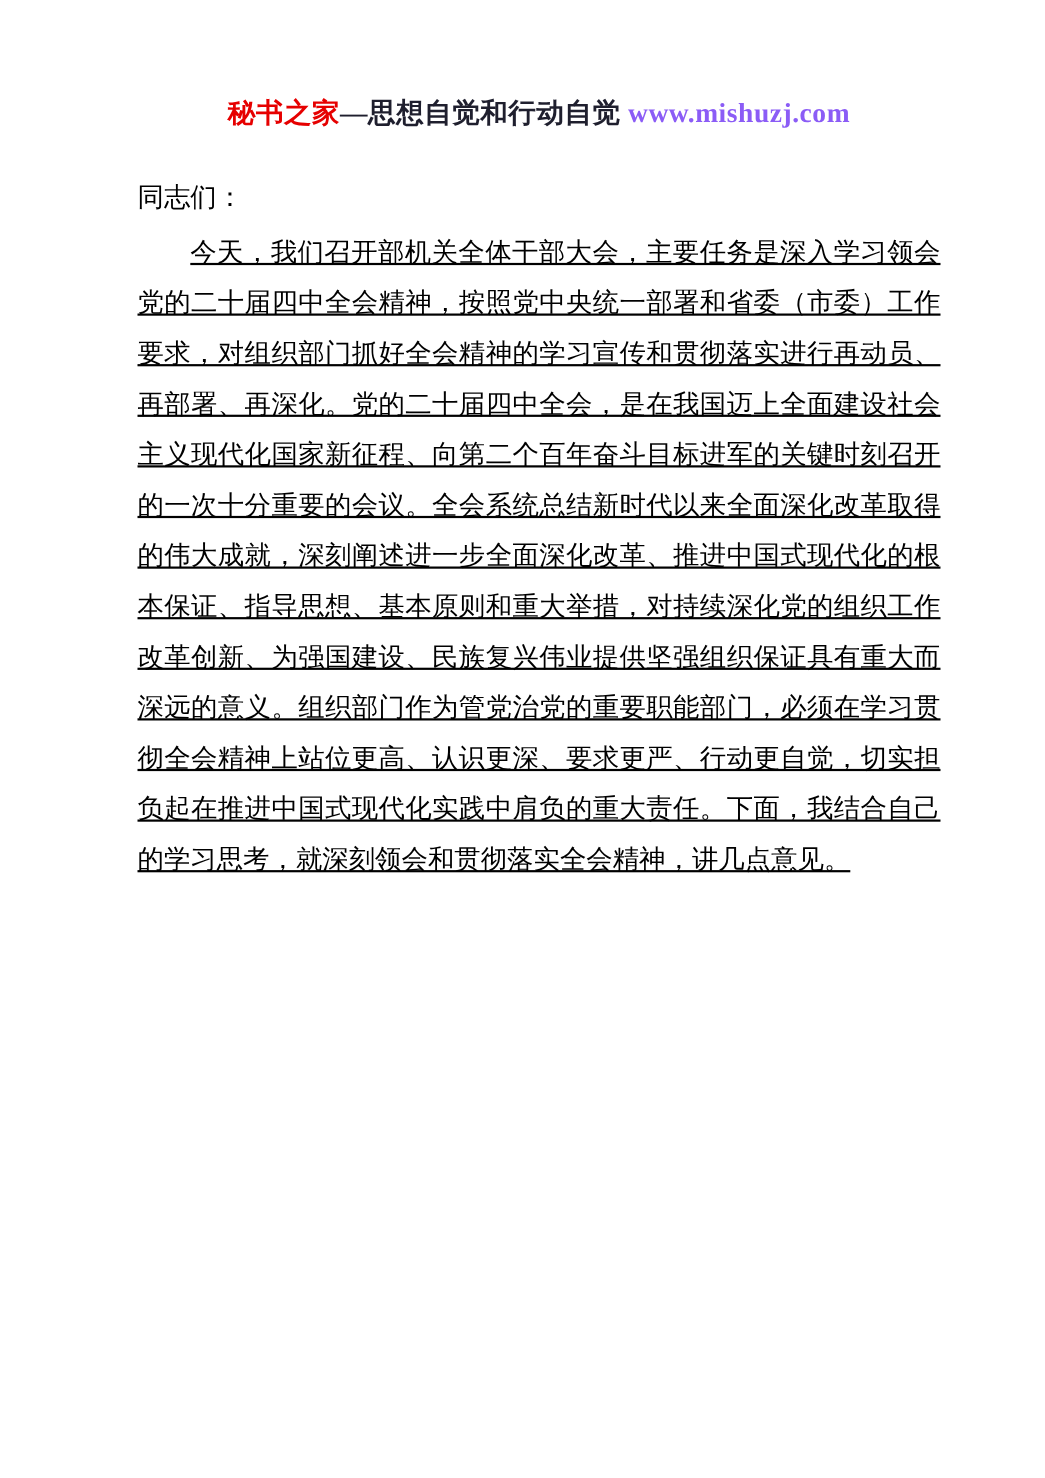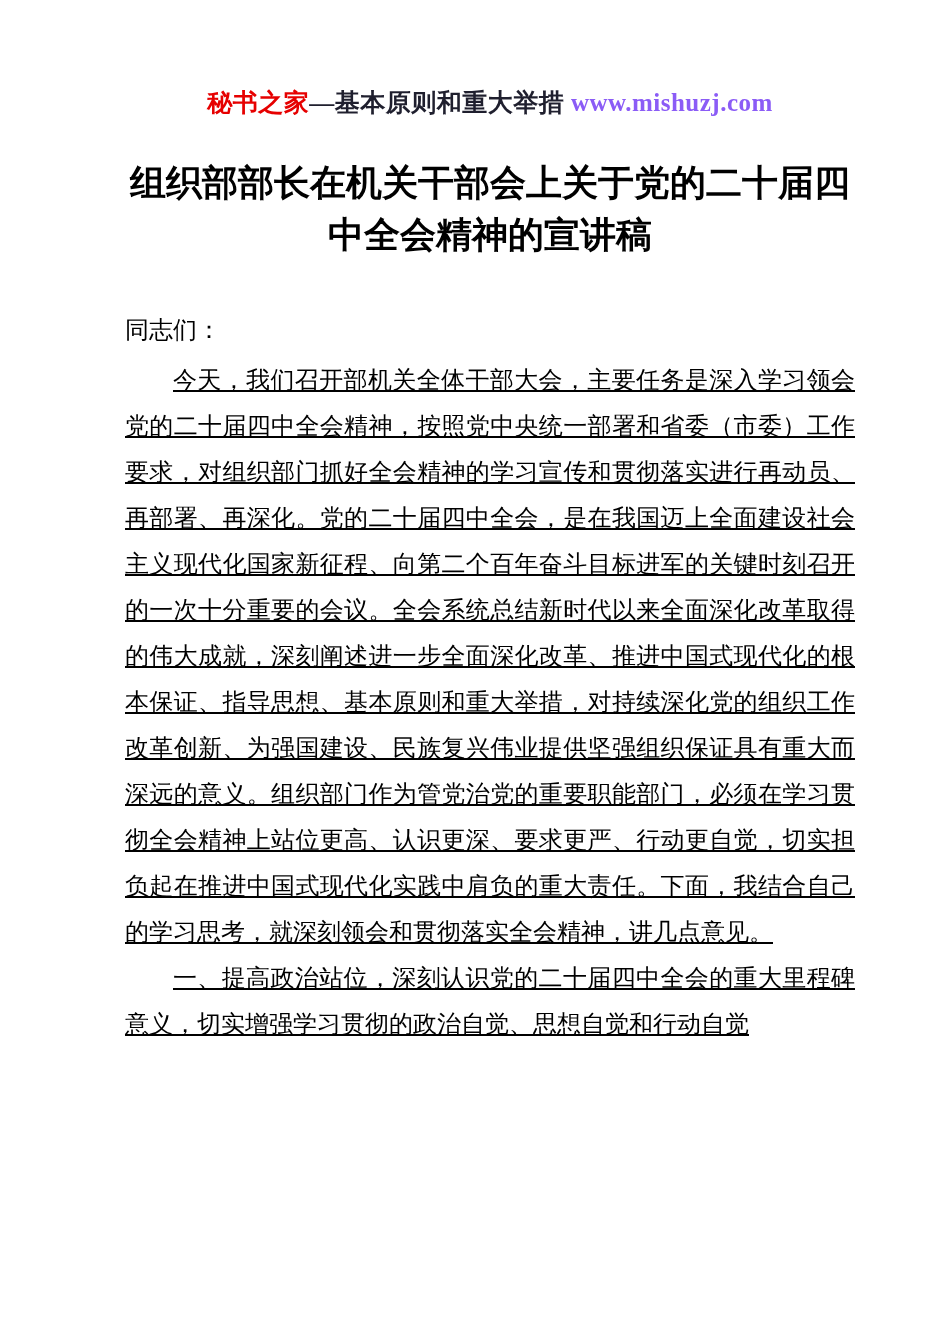--- a/index.html
+++ b/index.html
@@ -63,25 +63,23 @@
     text-indent: 2em;
     text-decoration: underline;
   }
 </style>
 </head>
 <body>
 
 <div class="page">
 
   <div class="site-header">
-    <span class="brand" style="color: rgb(230, 0, 0); text-align: center;">秘书之家</span><span class="tagline" style="color: rgb(31, 31, 46);">—基本原则和重大举措 </span><a class="url" style="color: #8b5cf6;">www.mishuzj.com</a>
+    <span class="brand" style="color: rgb(230, 0, 0); text-align: center;">秘书之家</span><span class="tagline" style="color: rgb(31, 31, 46);">—思想自觉和行动自觉 </span><a class="url" style="color: #8b5cf6;">www.mishuzj.com</a>
   </div>
 
-  <h1 class="doc-title">组织部部长在机关干部会上关于党的二十届四中全会精神的宣讲稿</h1>
 
   <div class="body-text">
     <p class="salutation"></p>
     <p class="salutation">同志们：</p>
     <p class="para">今天，我们召开部机关全体干部大会，主要任务是深入学习领会党的二十届四中全会精神，按照党中央统一部署和省委（市委）工作要求，对组织部门抓好全会精神的学习宣传和贯彻落实进行再动员、再部署、再深化。党的二十届四中全会，是在我国迈上全面建设社会主义现代化国家新征程、向第二个百年奋斗目标进军的关键时刻召开的一次十分重要的会议。全会系统总结新时代以来全面深化改革取得的伟大成就，深刻阐述进一步全面深化改革、推进中国式现代化的根本保证、指导思想、基本原则和重大举措，对持续深化党的组织工作改革创新、为强国建设、民族复兴伟业提供坚强组织保证具有重大而深远的意义。组织部门作为管党治党的重要职能部门，必须在学习贯彻全会精神上站位更高、认识更深、要求更严、行动更自觉，切实担负起在推进中国式现代化实践中肩负的重大责任。下面，我结合自己的学习思考，就深刻领会和贯彻落实全会精神，讲几点意见。</p>
-    <p class="para">一、提高政治站位，深刻认识党的二十届四中全会的重大里程碑意义，切实增强学习贯彻的政治自觉、思想自觉和行动自觉</p>
   </div>
 
 </div>
 
 </body></html>

